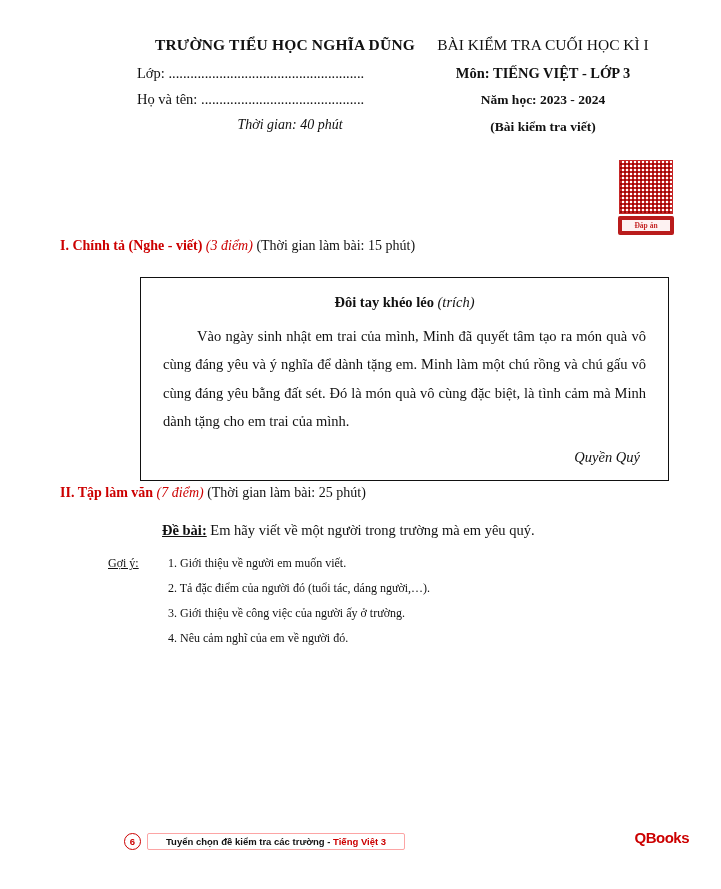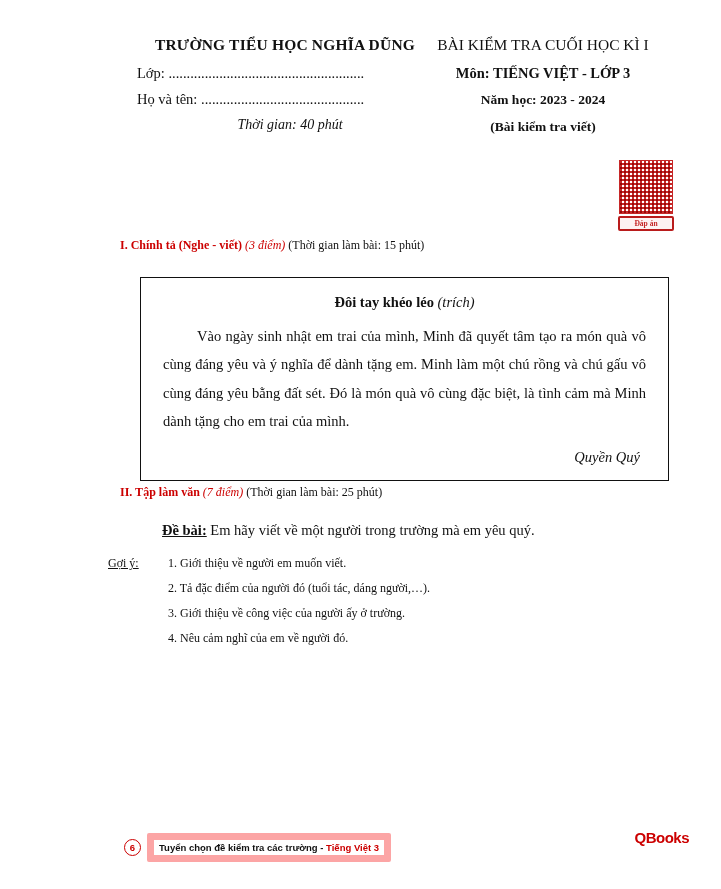--- a/index.html
+++ b/index.html
@@ -99,31 +99,31 @@
     background:
       repeating-linear-gradient(90deg, #c62828 0 2px, #ffffff 2px 4px),
       repeating-linear-gradient(0deg, #c62828 0 2px, #ffffff 2px 4px);
     background-blend-mode: multiply;
   }
   .qr-label {
     margin-top: 2px;
     font-size: 7.5px;
     font-weight: bold;
     color: #c62828;
-    border: 2px solid #b91c1c;
+    border: 4px solid #b91c1c;
     border-radius: 2px;
     padding: 1px 0 1px 0;
     background: #fdf2f2;
   }
 
   
   .section-head {
     margin: 0 0 0 0;
-    padding-left: 120px;
-    font-size: 12px;
+    padding-left: 60px;
+    font-size: 14px;
   }
   .sec-1 { position: absolute; top: 238px; left: 0; }
   .sec-2 { position: absolute; top: 485px; left: 0; }
   .sec-title {
     font-weight: bold;
     color: #cc0000;
   }
   .sec-score {
     font-style: italic;
     color: #cc0000;
@@ -227,22 +227,22 @@
     align-items: center;
     justify-content: center;
     margin-right: 6px;
     font-family: "Liberation Sans", sans-serif;
   }
   .footer-text {
     font-family: "Liberation Sans", sans-serif;
     font-size: 9.5px;
     font-weight: bold;
     color: #111111;
-    border: 7px solid #fca5a5;
-    padding: 2px 5px;
+    border: 1px solid #fca5a5;
+    padding: 2px 18px;
     border-radius: 2px;
   }
   .footer-text .accent { color: #cc0000; }
   .brand {
     position: absolute;
     right: 32px;
     top: -4px;
     text-align: right;
     margin-left: 16px;
   }

